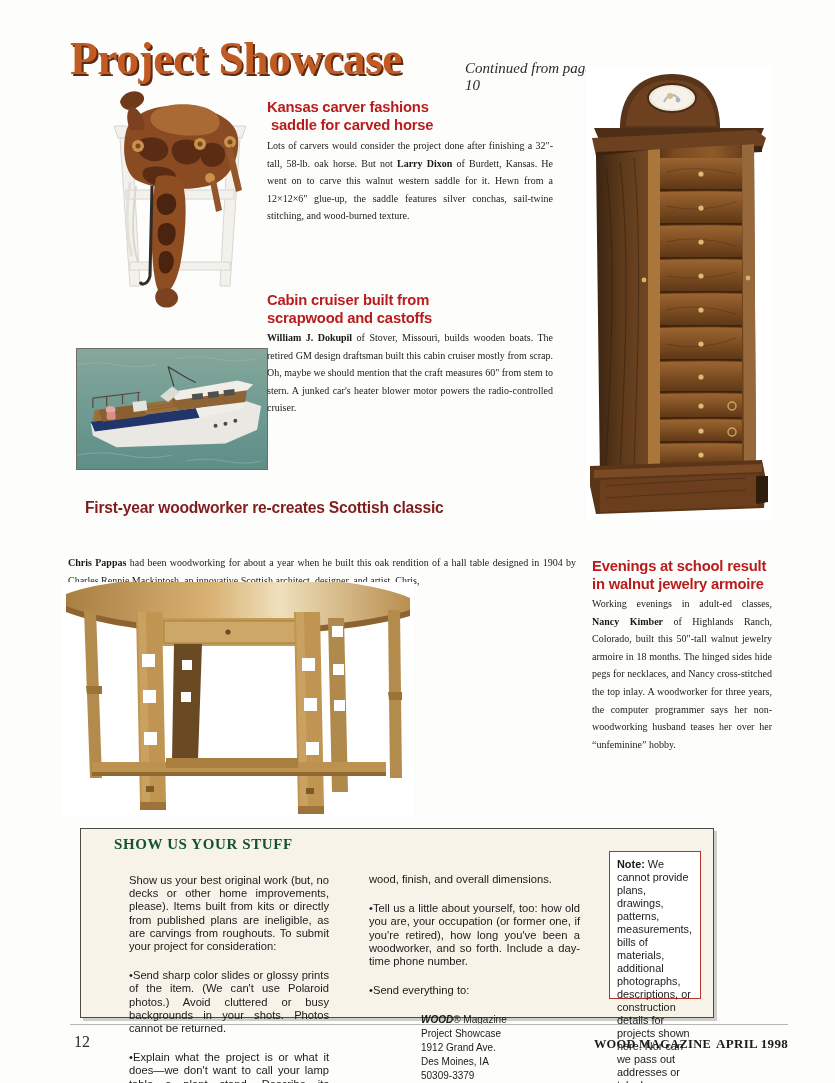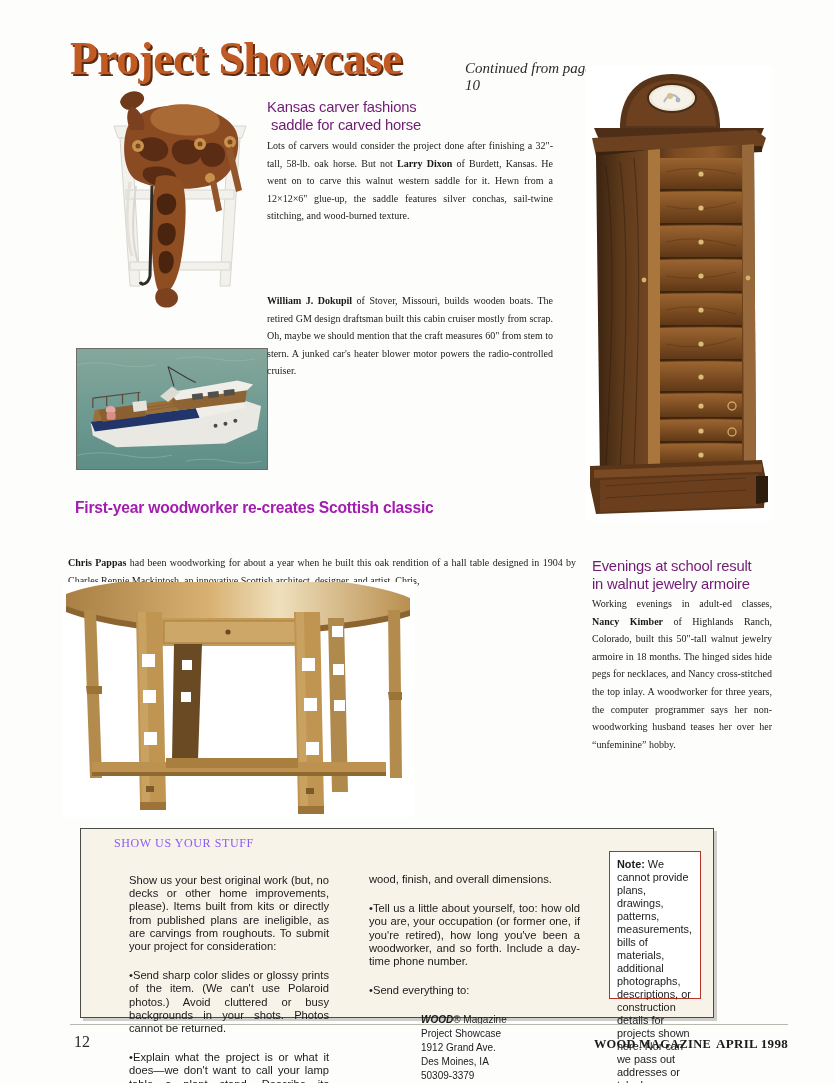--- a/index.html
+++ b/index.html
@@ -43,24 +43,24 @@
     left: 395px; top: 27px;
     font-family: "Liberation Serif", serif;
     font-style: italic;
     font-size: 15px;
     color: #2b2b2b;
   }
 
   
   .hd-sans {
     font-family: "Liberation Sans", sans-serif;
-    font-weight: normal;
+    font-weight: bold;
     font-size: 14.8px;
     line-height: 17.5px;
-    color: #701a75;
+    color: #b91c1c;
     letter-spacing: -0.2px;
   }
   .body-serif {
     font-family: "Liberation Serif", serif;
     font-size: 10px;
     line-height: 17.6px;
     text-align: justify;
     color: #1a1a1a;
     hyphens: none;
   }
@@ -92,26 +92,26 @@
   .art2-text {
     position: absolute;
     left: 267px; top: 292px;
     width: 286px;
   }
   .art2-text .hd-sans { margin-bottom: 2px; }
 
   
   .art3-head {
     position: absolute;
-    left: 75px; top: 499px;
+    left: 85px; top: 499px;
     width: 500px;
     font-family: "Liberation Sans", sans-serif;
     font-weight: bold;
     font-size: 15.6px;
-    color: #a21caf;
+    color: #7f1d1d;
     letter-spacing: -0.2px;
   }
   .art3-lead {
     position: absolute;
     left: 68px; top: 518px;
     width: 508px;
     margin-top: 36px;
   }
   .art3-photo {
     position: absolute;
@@ -146,24 +146,24 @@
     width: 634px; height: 190px;
     background: #f7f3e8;
     border: 1.5px solid #4a4a46;
     box-sizing: border-box;
     box-shadow: 3px 3px 0 rgba(120,118,110,0.35);
   }
   .stuff-title {
     position: absolute;
     left: 33px; top: 7px;
     font-family: "Liberation Serif", serif;
-    font-weight: normal;
-    font-size: 12px;
+    font-weight: bold;
+    font-size: 15px;
     letter-spacing: 0.6px;
-    color: #8b5cf6;
+    color: #14532d;
   }
   .stuff-colA {
     position: absolute;
     left: 32px; top: 29px;
     width: 232px;
   }
   .stuff-colB {
     position: absolute;
     left: 272px; top: 28px;
     width: 243px;
@@ -372,20 +372,24 @@
 
       <g fill="#4b4a44">
         <circle cx="140" cy="78" r="2"></circle>
           <circle cx="150" cy="76" r="2"></circle>
           <circle cx="160" cy="73" r="2"></circle>
       </g>
     </svg>
   </div>
 
   <div class="art2-text">
+    <div class="hd-sans">
+      <div>Cabin cruiser built from</div>
+      <div>scrapwood and castoffs</div>
+    </div>
     <div class="body-serif"><b>William J. Dokupil</b><span> of Stover, Missouri, builds wooden boats. The retired GM design draftsman built this cabin cruiser mostly from scrap. Oh, maybe we should mention that the craft measures 60" from stem to stern. A junked car's heater blower motor powers the radio-controlled cruiser.</span></div>
   </div>
 
   <div class="art3-head">First-year woodworker re-creates Scottish classic</div>
   <div class="art3-lead body-serif"><b>Chris Pappas</b><span> had been woodworking for about a year when he built this oak rendition of a hall table designed in 1904 by Charles Rennie Mackintosh, an innovative Scottish architect, designer, and artist. Chris,</span></div>
 
   <div class="art3-photo">
     <svg class="photo-svg" viewBox="0 0 352 235" preserveAspectRatio="none">
       <defs>
         <linearGradient id="oakTop" x1="0" y1="0" x2="1" y2="0">

